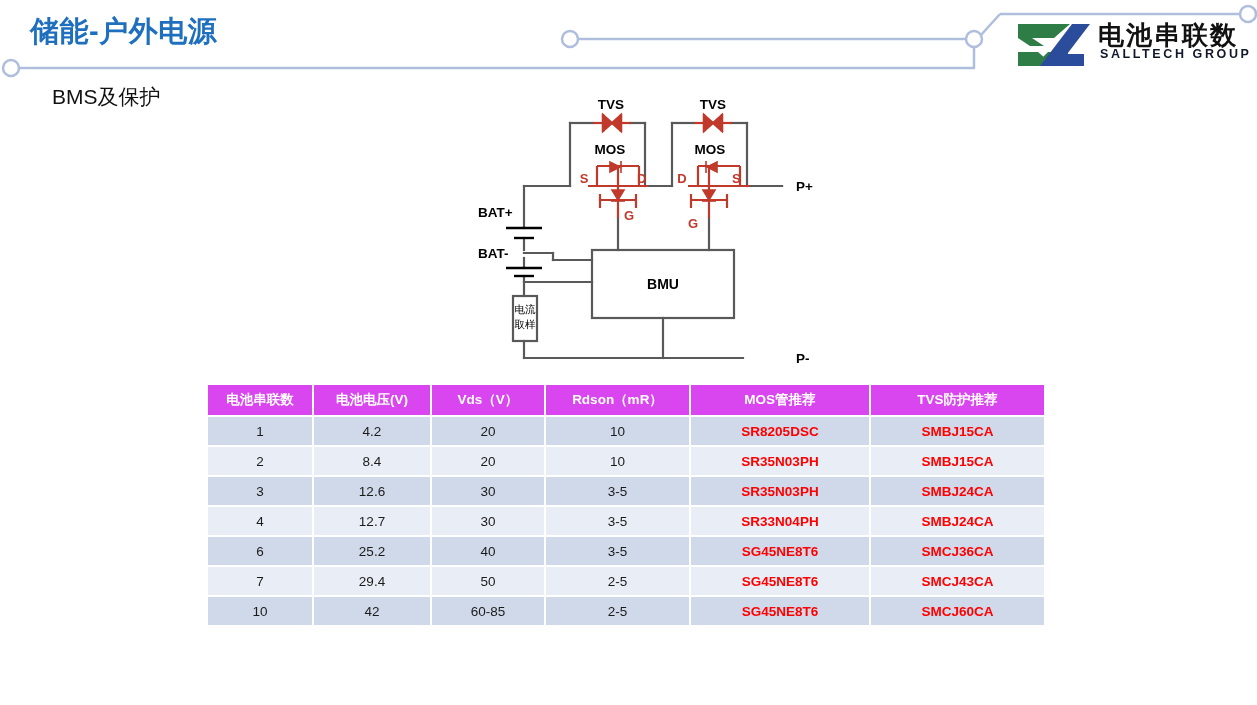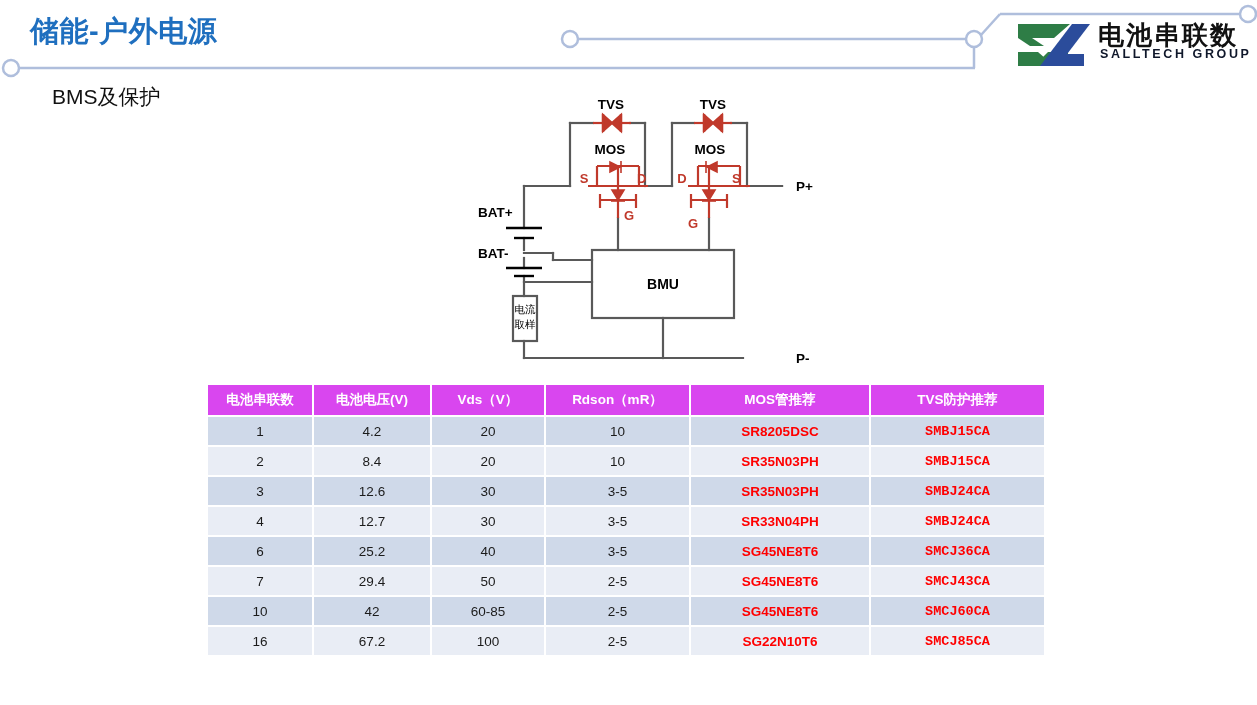--- a/index.html
+++ b/index.html
@@ -106,21 +106,21 @@
   #spec-table td {
     font-size: 13.5px;
     color: #1b1b1b;
     height: 28px;
     padding: 0;
     text-align: center;
     border-right: 2px solid #ffffff;
     border-bottom: 2px solid #ffffff;
     white-space: nowrap;
   }
-  #spec-table td:last-child { border-right: none; font-family: Liberation Mono, monospace; }
+  #spec-table td:last-child { border-right: none; }
   #spec-table tbody tr:nth-child(odd)  td { background: #CFD9E9; }
   #spec-table tbody tr:nth-child(even) td { background: #E9EDF5; }
   #spec-table td.part {
     color: #FF0000;
     font-weight: bold;
   }
   .col1 { width: 105px; }
   .col2 { width: 118px; }
   .col3 { width: 114px; }
   .col4 { width: 145px; }
@@ -372,22 +372,14 @@
         <td class="part">SMCJ43CA</td>
       </tr>
       <tr>
         <td>10</td>
         <td>42</td>
         <td>60-85</td>
         <td>2-5</td>
         <td class="part">SG45NE8T6</td>
         <td class="part">SMCJ60CA</td>
       </tr>
-      <tr>
-        <td>16</td>
-        <td>67.2</td>
-        <td>100</td>
-        <td>2-5</td>
-        <td class="part">SG22N10T6</td>
-        <td class="part">SMCJ85CA</td>
-      </tr>
     </tbody>
 </table>
 
 </body></html>

